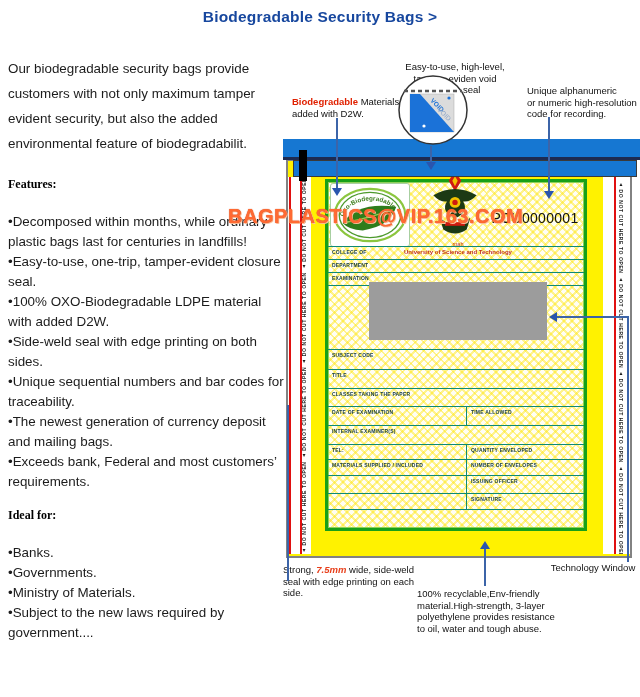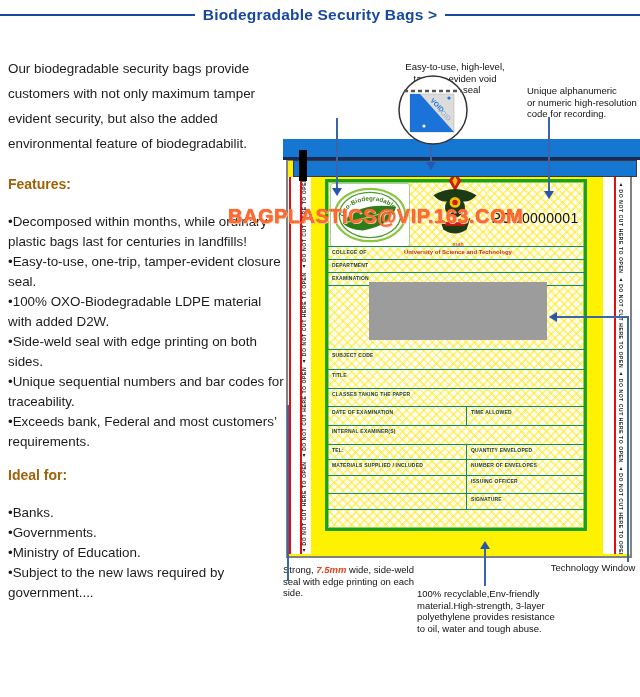--- a/index.html
+++ b/index.html
@@ -1,29 +1,29 @@
 <!DOCTYPE html>
 <html><head>
 <meta charset="utf-8">
 <style>
   html,body{margin:0;padding:0;}
   body{width:640px;height:697px;background:#fff;font-family:"Liberation Sans",sans-serif;position:relative;overflow:hidden;}
   *{box-sizing:border-box;}
   .page{position:absolute;inset:0;}
 
   
-  .hdr{position:absolute;left:0;top:6px;width:640px;display:flex;align-items:center;}
+  .hdr{position:absolute;left:0;top:6px;width:640px;display:flex;align-items:center;flex-direction:column;}
   .hline{flex:1;border-top:2px solid #17479E;height:0;}
   .hdr h1{margin:0 8px;font-size:15.5px;font-weight:bold;color:#17479E;letter-spacing:.2px;white-space:nowrap;}
 
   
   .left-col{position:absolute;left:8px;top:56px;width:276px;color:#1c1c1c;font-size:13.4px;line-height:20px;}
   .left-col p{margin:0;}
   .intro{margin:0 0 18px 0 !important;line-height:25px;}
-  .red-h{margin:0 0 18px 0;font-size:14px;font-weight:bold;color:#a16207;}
+  .red-h{margin:0 0 18px 0;font-size:12px;font-weight:bold;color:#000000;font-family:Liberation Serif, serif;}
   .red-h.second{margin-top:13px;}
   .blist{margin:0 0 0 0;}
 
   
   .diagram{position:absolute;inset:0;}
   .ann{position:absolute;font-size:9.5px;line-height:11.5px;color:#111;white-space:pre-line;}
   .hl-red{color:#e02000;font-weight:bold;}
   .hl-org{color:#e8401c;font-weight:bold;font-style:italic;}
   .a-seal{left:372px;top:61px;width:166px;text-align:center;}
   .a-bio{left:292px;top:96px;width:150px;}
@@ -92,27 +92,28 @@
 
   <div class="left-col">
     <p class="intro">Our biodegradable security bags provide customers with not only maximum tamper evident security, but also the added environmental feature of biodegradabilit.</p>
     <h2 class="red-h">Features:</h2>
     <div class="blist">
       <p>•Decomposed within months, while ordinary plastic bags last for centuries in landfills!</p>
       <p>•Easy-to-use, one-trip, tamper-evident closure seal.</p>
       <p>•100% OXO-Biodegradable LDPE material with added D2W.</p>
       <p>•Side-weld seal with edge printing on both sides.</p>
       <p>•Unique sequential numbers and bar codes for traceability.</p>
+      <p>•The newest generation of currency deposit and mailing bags.</p>
       <p>•Exceeds bank, Federal and most customers’ requirements.</p>
     </div>
     <h2 class="red-h second">Ideal for:</h2>
     <div class="blist">
       <p>•Banks.</p>
       <p>•Governments.</p>
-      <p>•Ministry of Education.</p>
+      <p>•Ministry of Materials.</p>
       <p>•Subject to the new laws required by government....</p>
     </div>
   </div>
 
   <div class="diagram">
 
     <div class="flap1"></div>
     <div class="bag-body">
       <div class="edge edge-l">
         <i class="rl" style="left:1px"></i>
@@ -238,20 +239,22 @@
         <text x="33" y="27" font-size="6.5" fill="#1B72D8" font-weight="bold" transform="rotate(45 33 27)">VOID</text>
         <text x="40" y="36" font-size="6.5" fill="#8aa4c8" transform="rotate(45 40 36)">VOID</text>
         <circle cx="52" cy="24" r="1.6" fill="#1B72D8"></circle>
         <circle cx="27" cy="52" r="1.6" fill="#ffffff"></circle>
       </svg>
     </div>
 
     <div class="ann a-seal">Easy-to-use, high-level,
 tamper–eviden void
 closure seal</div>
+    <div class="ann a-bio"><span class="hl-red">Biodegradable</span><span> Materials
+added with D2W.</span></div>
     <div class="ann a-unique">Unique alphanumeric
 or numeric high-resolution
 code for recording.</div>
     <div class="ann a-strong"><span>Strong, </span><span class="hl-org">7.5mm</span><span> wide, side-weld
 seal with edge printing on each
 side.</span></div>
     <div class="ann a-recy">100% recyclable,Env-friendly
 material.High-strength, 3-layer
 polyethylene provides resistance
 to oil, water and tough abuse.</div>

